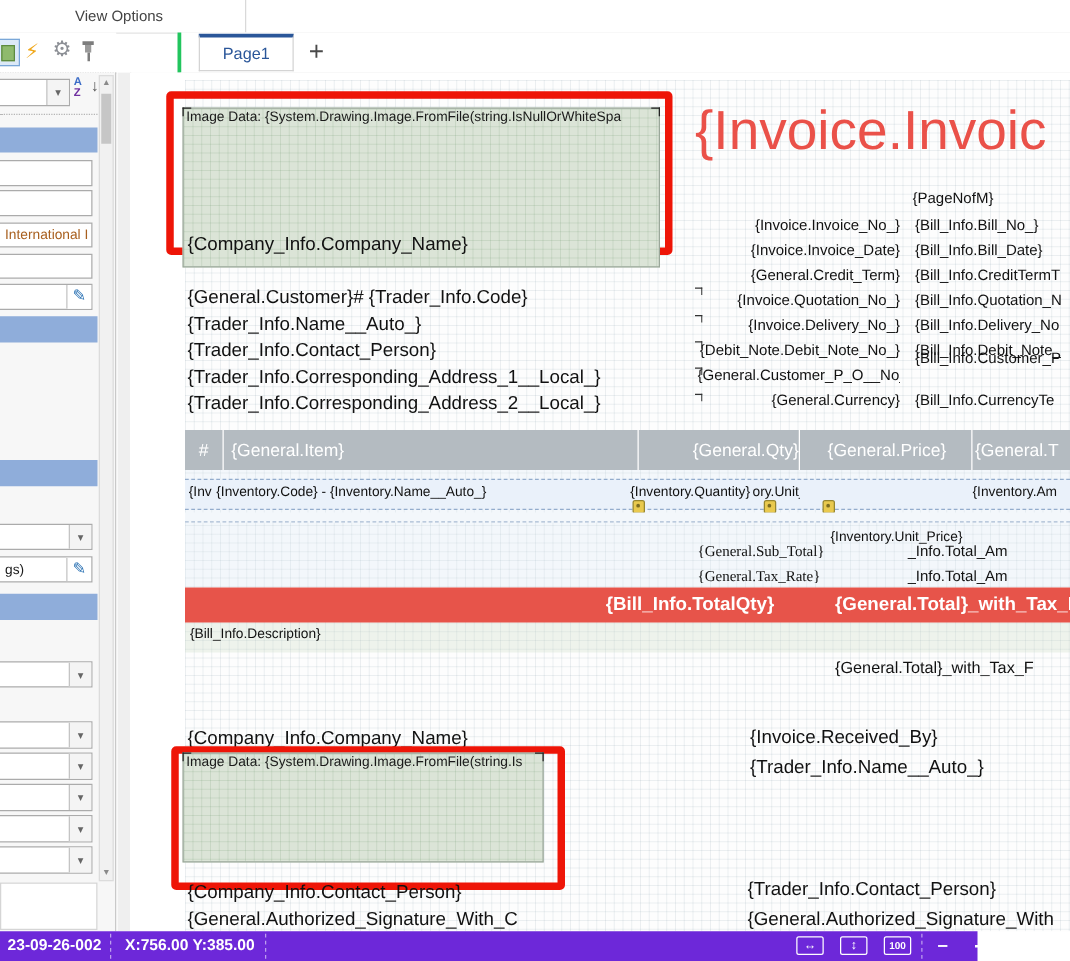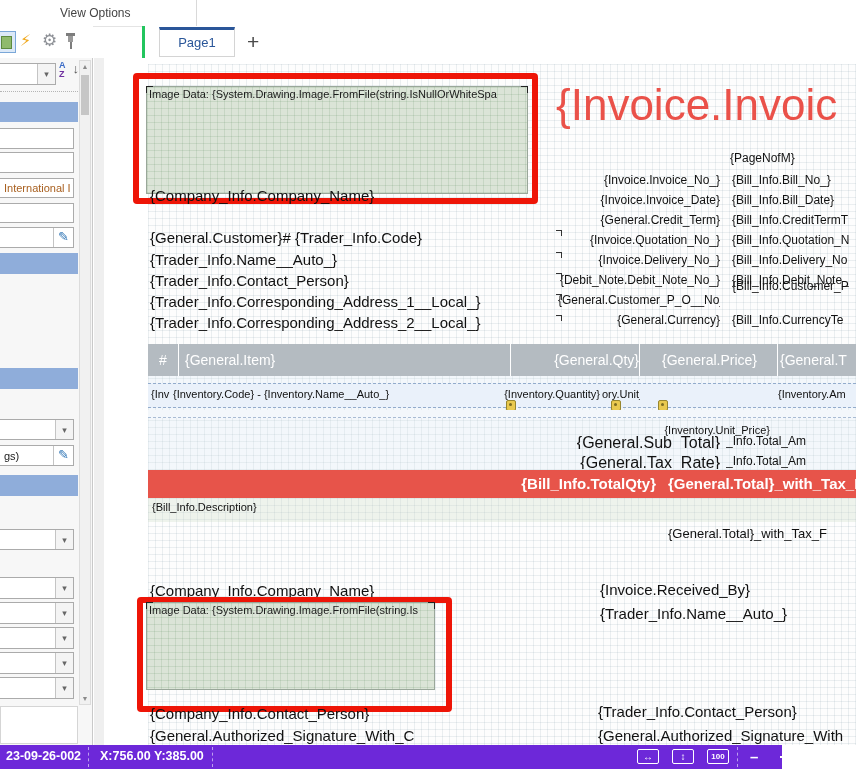--- a/index.html
+++ b/index.html
@@ -83,25 +83,25 @@
   .custline::after{content:"";position:absolute;right:0px;top:1px;width:5px;height:5px;border-right:1px solid #333;border-top:1px solid #333;}
   .thead{position:absolute;left:54px;top:286px;width:708px;height:32px;background:#b4bbc1;color:#fff;font-size:14px;}
   .thead .cell{position:absolute;top:0;height:32px;line-height:32px;box-sizing:border-box;white-space:nowrap;overflow:hidden;}
   .sepl{border-left:1px solid #fff;}
   .drow{position:absolute;left:54px;top:325px;width:708px;height:25px;background:#eaf1fa;
         border-top:1px dashed #93accc;border-bottom:1px dashed #93accc;box-sizing:border-box;}
   .drow .dcell{position:absolute;top:4px;height:16px;font-size:11px;color:#111;white-space:nowrap;overflow:hidden;}
   .ghost{position:absolute;left:54px;top:352px;width:708px;height:7px;border-bottom:1px dashed #a9bcd4;background:#f3f7fb;}
   .lock{position:absolute;width:8px;height:9px;background:#e9c94e;border:1px solid #97862f;border-radius:2px;}
   .lock::after{content:"";position:absolute;left:2px;top:2px;width:3px;height:3px;background:#7c6c20;border-radius:50%;}
-  .st-l{position:absolute;left:464px;width:162px;height:15px;font-size:16px;color:#111;text-align:right;white-space:nowrap;overflow:hidden;}
+  .st-l{position:absolute;left:464px;width:162px;height:15px;font-size:12px;color:#111;text-align:left;white-space:nowrap;overflow:hidden;font-family:Liberation Serif, serif;}
   .st-r{position:absolute;left:632px;width:130px;height:15px;font-size:12px;color:#111;white-space:nowrap;overflow:hidden;}
   .st-r::before{content:"+";position:absolute;left:-10px;top:-2px;font-size:12px;color:#333;}
   .redband{position:absolute;left:54px;top:412px;width:708px;height:28px;background:#e7544a;color:#fff;}
-  .redband .q{position:absolute;left:300px;top:5px;width:208px;text-align:right;font-size:15px;font-weight:bold;white-space:nowrap;overflow:hidden;}
+  .redband .q{position:absolute;left:300px;top:5px;width:208px;text-align:center;font-size:15px;font-weight:bold;white-space:nowrap;overflow:hidden;}
   .redband .t{position:absolute;left:520px;top:5px;width:242px;font-size:15px;font-weight:bold;white-space:nowrap;overflow:hidden;}
 
   
   .statusbar{left:0;top:745px;width:782px;height:24px;background:#6d28d9;color:#fff;}
   .sb-item{position:absolute;top:4px;font-size:12.5px;font-weight:600;white-space:nowrap;}
   .sb-sep{position:absolute;top:2px;height:20px;border-left:1px dashed rgba(255,255,255,0.55);}
   .sb-ico{position:absolute;top:4px;width:22px;height:15px;border:1px solid #fff;border-radius:2px;box-sizing:border-box;
           text-align:center;font-size:10px;line-height:13px;color:#fff;}
   .sb-100{font-size:8px;font-weight:bold;line-height:13px;}
   .zoomline{position:absolute;top:11px;height:2px;background:#fff;}
@@ -219,21 +219,21 @@
     <div class="fr-l" style="top:195px;">{Invoice.Delivery_No_}</div>
     <div class="fr-r" style="top:195px;">{Bill_Info.Delivery_No</div>
     <div class="fr-l" style="top:215px;">{Debit_Note.Debit_Note_No_}</div>
     <div class="fr-r" style="top:215px;">{Bill_Info.Debit_Note_</div>
     <div class="fr-l" style="top:235px;">{General.Customer_P_O__No_}</div>
     <div class="fr-r" style="top:221px;">{Bill_Info.Customer_P</div>
     <div class="fr-l" style="top:255px;">{General.Currency}</div>
     <div class="fr-r" style="top:255px;">{Bill_Info.CurrencyTe</div>
 
     <div class="redsel" style="left:39px;top:15px;width:393px;height:119px;"></div>
-    <div class="imgph" style="left:52px;top:28px;width:382px;height:108px;">
+    <div class="imgph" style="left:52px;top:28px;width:382px;height:128px;">
       <div class="ph-label">Image Data: {System.Drawing.Image.FromFile(string.IsNullOrWhiteSpa</div>
     </div>
     <div class="abs txt lbl15" style="left:56px;top:129px;width:380px;">{Company_Info.Company_Name}</div>
 
     <div class="custline" style="top:171px;">{General.Customer}# {Trader_Info.Code}</div>
     <div class="custline" style="top:193px;">{Trader_Info.Name__Auto_}</div>
     <div class="custline" style="top:214px;">{Trader_Info.Contact_Person}</div>
     <div class="custline" style="top:235px;">{Trader_Info.Corresponding_Address_1__Local_}</div>
     <div class="custline" style="top:256px;">{Trader_Info.Corresponding_Address_2__Local_}</div>
 

